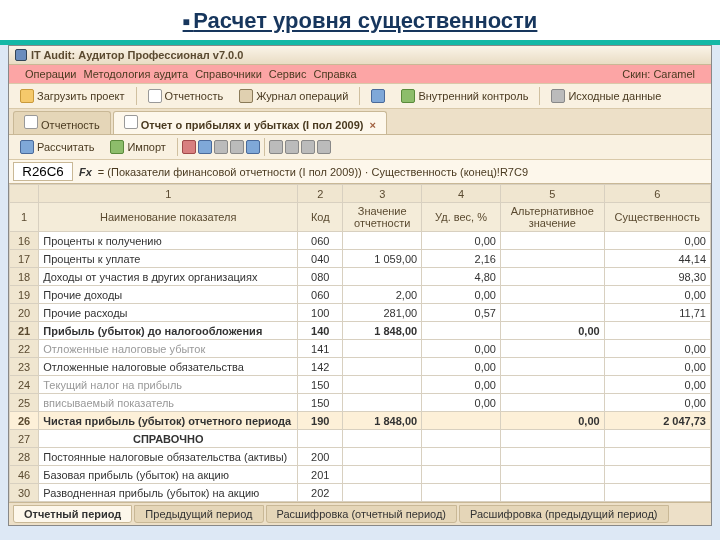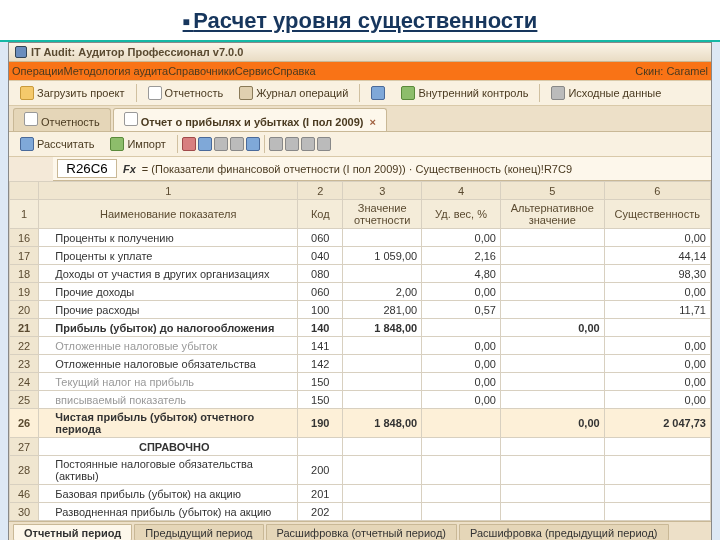--- a/index.html
+++ b/index.html
@@ -1,50 +1,50 @@
 <!DOCTYPE html>
 <html><head>
 <meta charset="utf-8">
 <style>
   * { box-sizing: border-box; margin: 0; padding: 0; }
   body { font-family: Tahoma, Arial, sans-serif; font-size: 11px; background: #dde8f5; width: 720px; height: 540px; overflow: hidden; color: #333; }
-  .slide-title { text-align: center; font-size: 22px; font-weight: bold; color: #17365d; padding: 8px 0 6px; text-decoration: underline; background: #fff; border-bottom: 2px solid #14b8a6; }
+  .slide-title { text-align: center; font-size: 22px; font-weight: bold; color: #17365d; padding: 8px 0 6px; text-decoration: underline; background: #fff; border-bottom: 5px solid #14b8a6; }
   .slide-title::before { content: "■ "; color: #17365d; font-size: 12px; vertical-align: middle; }
   .window { background: #f4e9d8; border: 1px solid #888; margin: 0 8px; }
   .titlebar { background: linear-gradient(#faf4e8,#e9dcc4); color: #5a4a30; font-weight: bold; padding: 3px 6px; font-size: 11px; border-bottom: 1px solid #c9b896; display:flex; align-items:center; gap:4px;}
   .titlebar .icn { width:12px; height:12px; background:#6b8dbd; border:1px solid #345; display:inline-block;}
-  .menubar { background: #f97316; padding: 3px 3px; font-size: 11px; color: #4a3a20; border-bottom: 1px solid #d9c9a9; display:flex; gap:0; }
+  .menubar { background: #fca5a5; padding: 3px 16px; font-size: 11px; color: #4a3a20; border-bottom: 1px solid #d9c9a9; display:flex; gap:7px; }
   .menubar .right { margin-left:auto; }
   .menubar span { cursor: default; }
   .toolbar { background: #f9f1e1; padding: 2px 4px; border-bottom: 1px solid #d9c9a9; display:flex; gap:2px; align-items:center; font-size:11px; color:#4a3a20; }
   .toolbar .btn { padding: 2px 6px; border: 1px solid transparent; display:flex; align-items:center; gap:3px; }
   .toolbar .sep { width:1px; height:18px; background:#d0c0a0; margin:0 2px; }
   .icn { width:14px; height:14px; display:inline-block; background:#b8a878; border:1px solid #8a7a58; border-radius:2px; }
   .icn.folder { background:#f5c96b; border-color:#c99a3b; }
   .icn.doc { background:#fff; border-color:#999; }
   .icn.grid { background:#e0d0b0; }
   .icn.blue { background:#7fa8d8; border-color:#4a6a9a; }
   .icn.green { background:#8dbd6b; border-color:#5a8a3b; }
   .icn.red { background:#d87f7f; border-color:#a04a4a; }
   .icn.gray { background:#bbb; border-color:#888; }
   .tabs { background: #ede0c8; display:flex; padding: 2px 4px 0; gap:2px; border-bottom:1px solid #c9b896; }
   .tab { padding: 3px 10px; background:#e5d6b8; border:1px solid #c9b896; border-bottom:none; font-size:11px; color:#4a3a20; border-radius:3px 3px 0 0;}
   .tab.active { background:#fdf7eb; font-weight:bold; }
   .tab .x { color:#a06040; margin-left:6px; font-weight:bold; }
-  .formulabar { background:#fdf7eb; display:flex; align-items:center; padding:2px 4px; border-bottom:1px solid #c9b896; font-size:11px; gap:6px;margin-left:44px;}
+  .formulabar { background:#fdf7eb; display:flex; align-items:center; padding:2px 4px; border-bottom:1px solid #c9b896; font-size:11px; gap:6px;}
   .cellref { width:60px; padding:1px 3px; border:1px solid #c9b896; background:#fff; text-align:center;}
   .fx { font-weight:bold; font-style:italic; }
   .formula { flex:1; color:#4a3a20; }
   .sheet { background:#fff; overflow:auto; }
   table { border-collapse:collapse; width:100%; font-size:11px; }
   th, td { border:1px solid #d8d0c0; padding:2px 4px; height:18px; text-align:left; vertical-align:middle; }
   th { background:#f4ecd9; color:#5a4a30; font-weight:normal; text-align:center; }
   th.colhead { background:#f0e6d0; }
   td.rownum { background:#f0e6d0; text-align:center; width:26px; color:#5a4a30;}
-  td.name { width:230px;padding-left:16px; }
+  td.name { width:230px; }
   td.num { text-align:right; width:70px; }
   td.code { text-align:center; width:40px; }
   tr.bold td { font-weight:bold; }
   tr.section td.name { font-weight:bold; text-align:center; }
   tr.highlight td { background:#fdf0d8; }
   .bottom-tabs { background:#ede0c8; display:flex; padding:2px 4px; gap:2px; border-top:1px solid #c9b896; font-size:11px;}
   .btab { padding:2px 10px; background:#e5d6b8; border:1px solid #c9b896; border-radius:0 0 3px 3px; }
   .btab.active { background:#fdf7eb; font-weight:bold; }
   .dim { color:#999; }
 </style>

